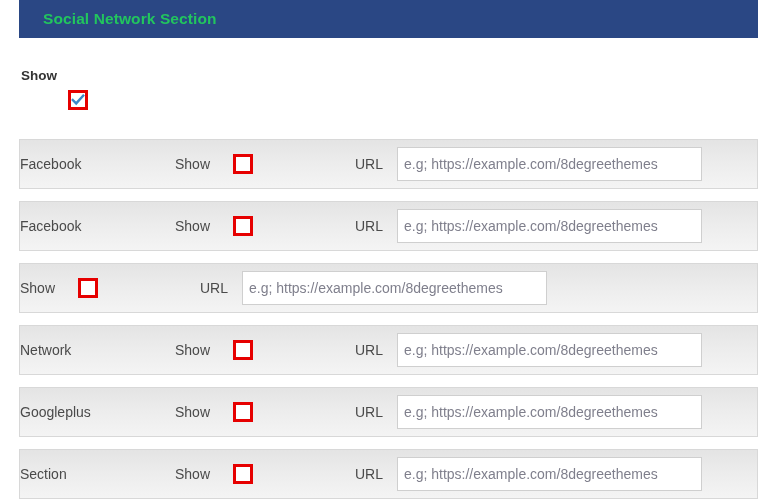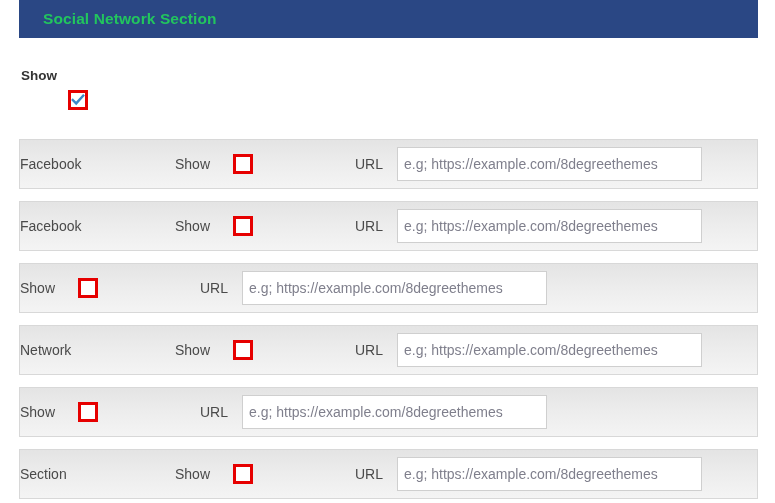--- a/index.html
+++ b/index.html
@@ -175,20 +175,21 @@
       <input type="text" class="row-url-input" placeholder="e.g; https://example.com/8degreethemes" style="">
     </div>
     <div class="row">
       <span class="row-name">Network</span>
       <span class="row-show-label">Show</span>
       <span class="row-cbx-cell"><span class="cbx"></span></span>
       <span class="row-url-label">URL</span>
       <input type="text" class="row-url-input" placeholder="e.g; https://example.com/8degreethemes" style="">
     </div>
     <div class="row">
+      <span class="row-name">Googleplus</span>
       <span class="row-show-label">Show</span>
       <span class="row-cbx-cell"><span class="cbx"></span></span>
       <span class="row-url-label">URL</span>
       <input type="text" class="row-url-input" placeholder="e.g; https://example.com/8degreethemes" style="">
     </div>
     <div class="row">
       <span class="row-name">Section</span>
       <span class="row-show-label">Show</span>
       <span class="row-cbx-cell"><span class="cbx"></span></span>
       <span class="row-url-label">URL</span>

